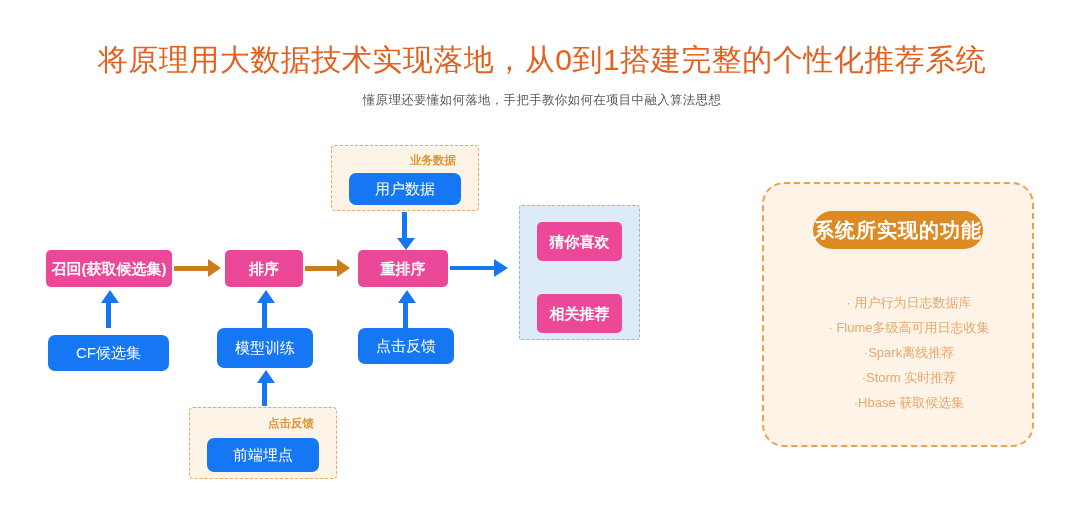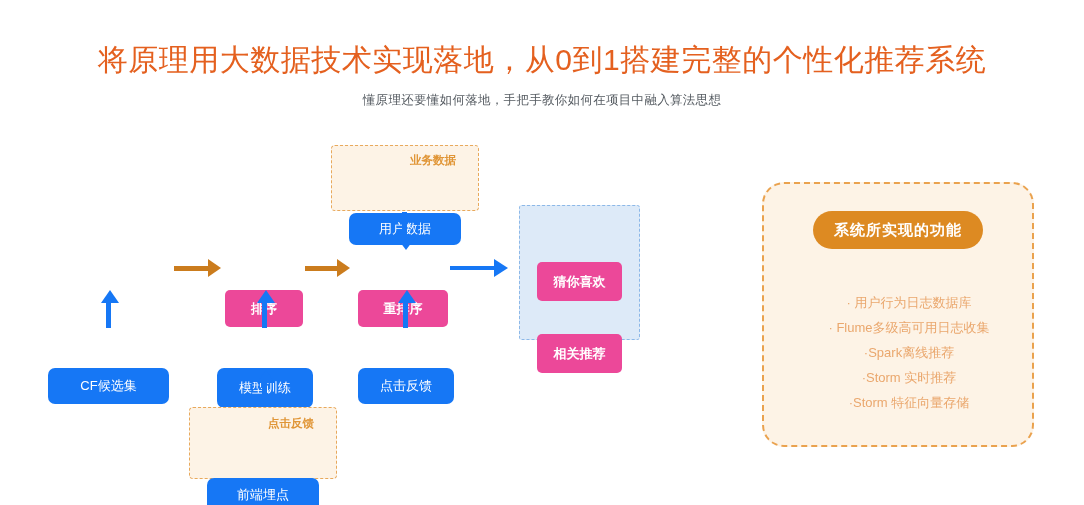--- a/index.html
+++ b/index.html
@@ -27,26 +27,25 @@
     font-size:12.5px;
     color:#555b61;
     letter-spacing:0.3px;
     white-space:nowrap;
   }
 
   
   .node{
     position:absolute;
     display:flex;align-items:center;justify-content:center;
-    color:#ffffff;font-size:13px;font-weight:bold;
+    color:#ffffff;font-size:15px;font-weight:bold;
     border-radius:5px;
     box-sizing:border-box;
     text-align:right;
     line-height:1.2;
-    margin-top:40px;
   }
   .node.orange{background:#ec4899;}
   .node.blue{background:#1677f5;border-radius:7px;font-weight:normal;}
 
   
   .dashbox{
     position:absolute;
     box-sizing:border-box;
     border:1.5px dashed #e8a95c;
     background:#fdf3e6;
@@ -68,21 +67,21 @@
     position:absolute;
     box-sizing:border-box;
     border:2px dashed #eaa24e;
     background:#fdf3e6;
     border-radius:22px;
   }
   .panel-pill{
     position:absolute;
     display:flex;align-items:center;justify-content:center;
     background:#dd8a22;color:#fff;
-    font-size:15px;font-weight:bold;
+    font-size:20px;font-weight:bold;
     border-radius:28px;
     letter-spacing:1px;
   }
   .panel-list{
     position:absolute;left:0;width:100%;
     text-align:center;
     color:#eaa76d;
     font-size:13px;
     line-height:25px;
     white-space:nowrap;
@@ -122,39 +121,40 @@
   <div class="dashbox" style="left:331px;top:145px;width:148px;height:66px;">
     <div class="dashlabel" style="top:7px;">业务数据</div>
   </div>
   <div class="node blue" style="left:349px;top:173px;width:112px;height:32px;">用户数据</div>
 
   <div class="arrow">
     <div class="v-line" style="left:402px;top:212px;height:28px;background:#1677f5;"></div>
     <div class="v-head-down" style="left:397px;top:238px;border-top:12px solid #1677f5;"></div>
   </div>
 
+  <div class="node orange" style="left:46px;top:250px;width:126px;height:37px;">召回(获取候选集)</div>
   <div class="node orange" style="left:225px;top:250px;width:78px;height:37px;">排序</div>
   <div class="node orange" style="left:358px;top:250px;width:90px;height:37px;">重排序</div>
 
   <div class="arrow">
     <div class="h-line" style="left:174px;top:266px;width:36px;background:#cb7c1d;"></div>
     <div class="h-head" style="left:208px;top:259px;border-left:13px solid #cb7c1d;"></div>
   </div>
 
   <div class="arrow">
     <div class="h-line" style="left:305px;top:266px;width:34px;background:#cb7c1d;"></div>
     <div class="h-head" style="left:337px;top:259px;border-left:13px solid #cb7c1d;"></div>
   </div>
 
   <div class="arrow">
     <div class="h-line" style="left:450px;top:266px;width:46px;background:#1677f5;height:4px;"></div>
     <div class="h-head" style="left:494px;top:259px;border-left:14px solid #1677f5;"></div>
   </div>
 
-  <div class="node blue" style="left:48px;top:328px;width:121px;height:36px;">CF候选集</div>
+  <div class="node blue" style="left:48px;top:335px;width:121px;height:36px;">CF候选集</div>
   <div class="node blue" style="left:217px;top:328px;width:96px;height:40px;">模型训练</div>
   <div class="node blue" style="left:358px;top:328px;width:96px;height:36px;">点击反馈</div>
 
   <div class="arrow">
     <div class="v-line" style="left:106px;top:302px;height:26px;background:#1677f5;"></div>
     <div class="v-head-up" style="left:101px;top:290px;border-bottom:13px solid #1677f5;"></div>
   </div>
   <div class="arrow">
     <div class="v-line" style="left:262px;top:302px;height:26px;background:#1677f5;"></div>
     <div class="v-head-up" style="left:257px;top:290px;border-bottom:13px solid #1677f5;"></div>
@@ -180,16 +180,16 @@
 
   <div class="panel" style="left:762px;top:182px;width:272px;height:265px;"></div>
 
   <div class="panel-pill" style="left:813px;top:211px;width:170px;height:38px;">系统所实现的功能</div>
 
   <div class="panel-list" style="top:290px;left:762px;width:294px;">
     <div>· 用户行为日志数据库</div>
     <div>· Flume多级高可用日志收集</div>
     <div>·Spark离线推荐</div>
     <div>·Storm 实时推荐</div>
-    <div>·Storm 特征向量存储</div>
+    <div>·Hbase 获取候选集</div>
   </div>
 
 </div>
 
 </body></html>

